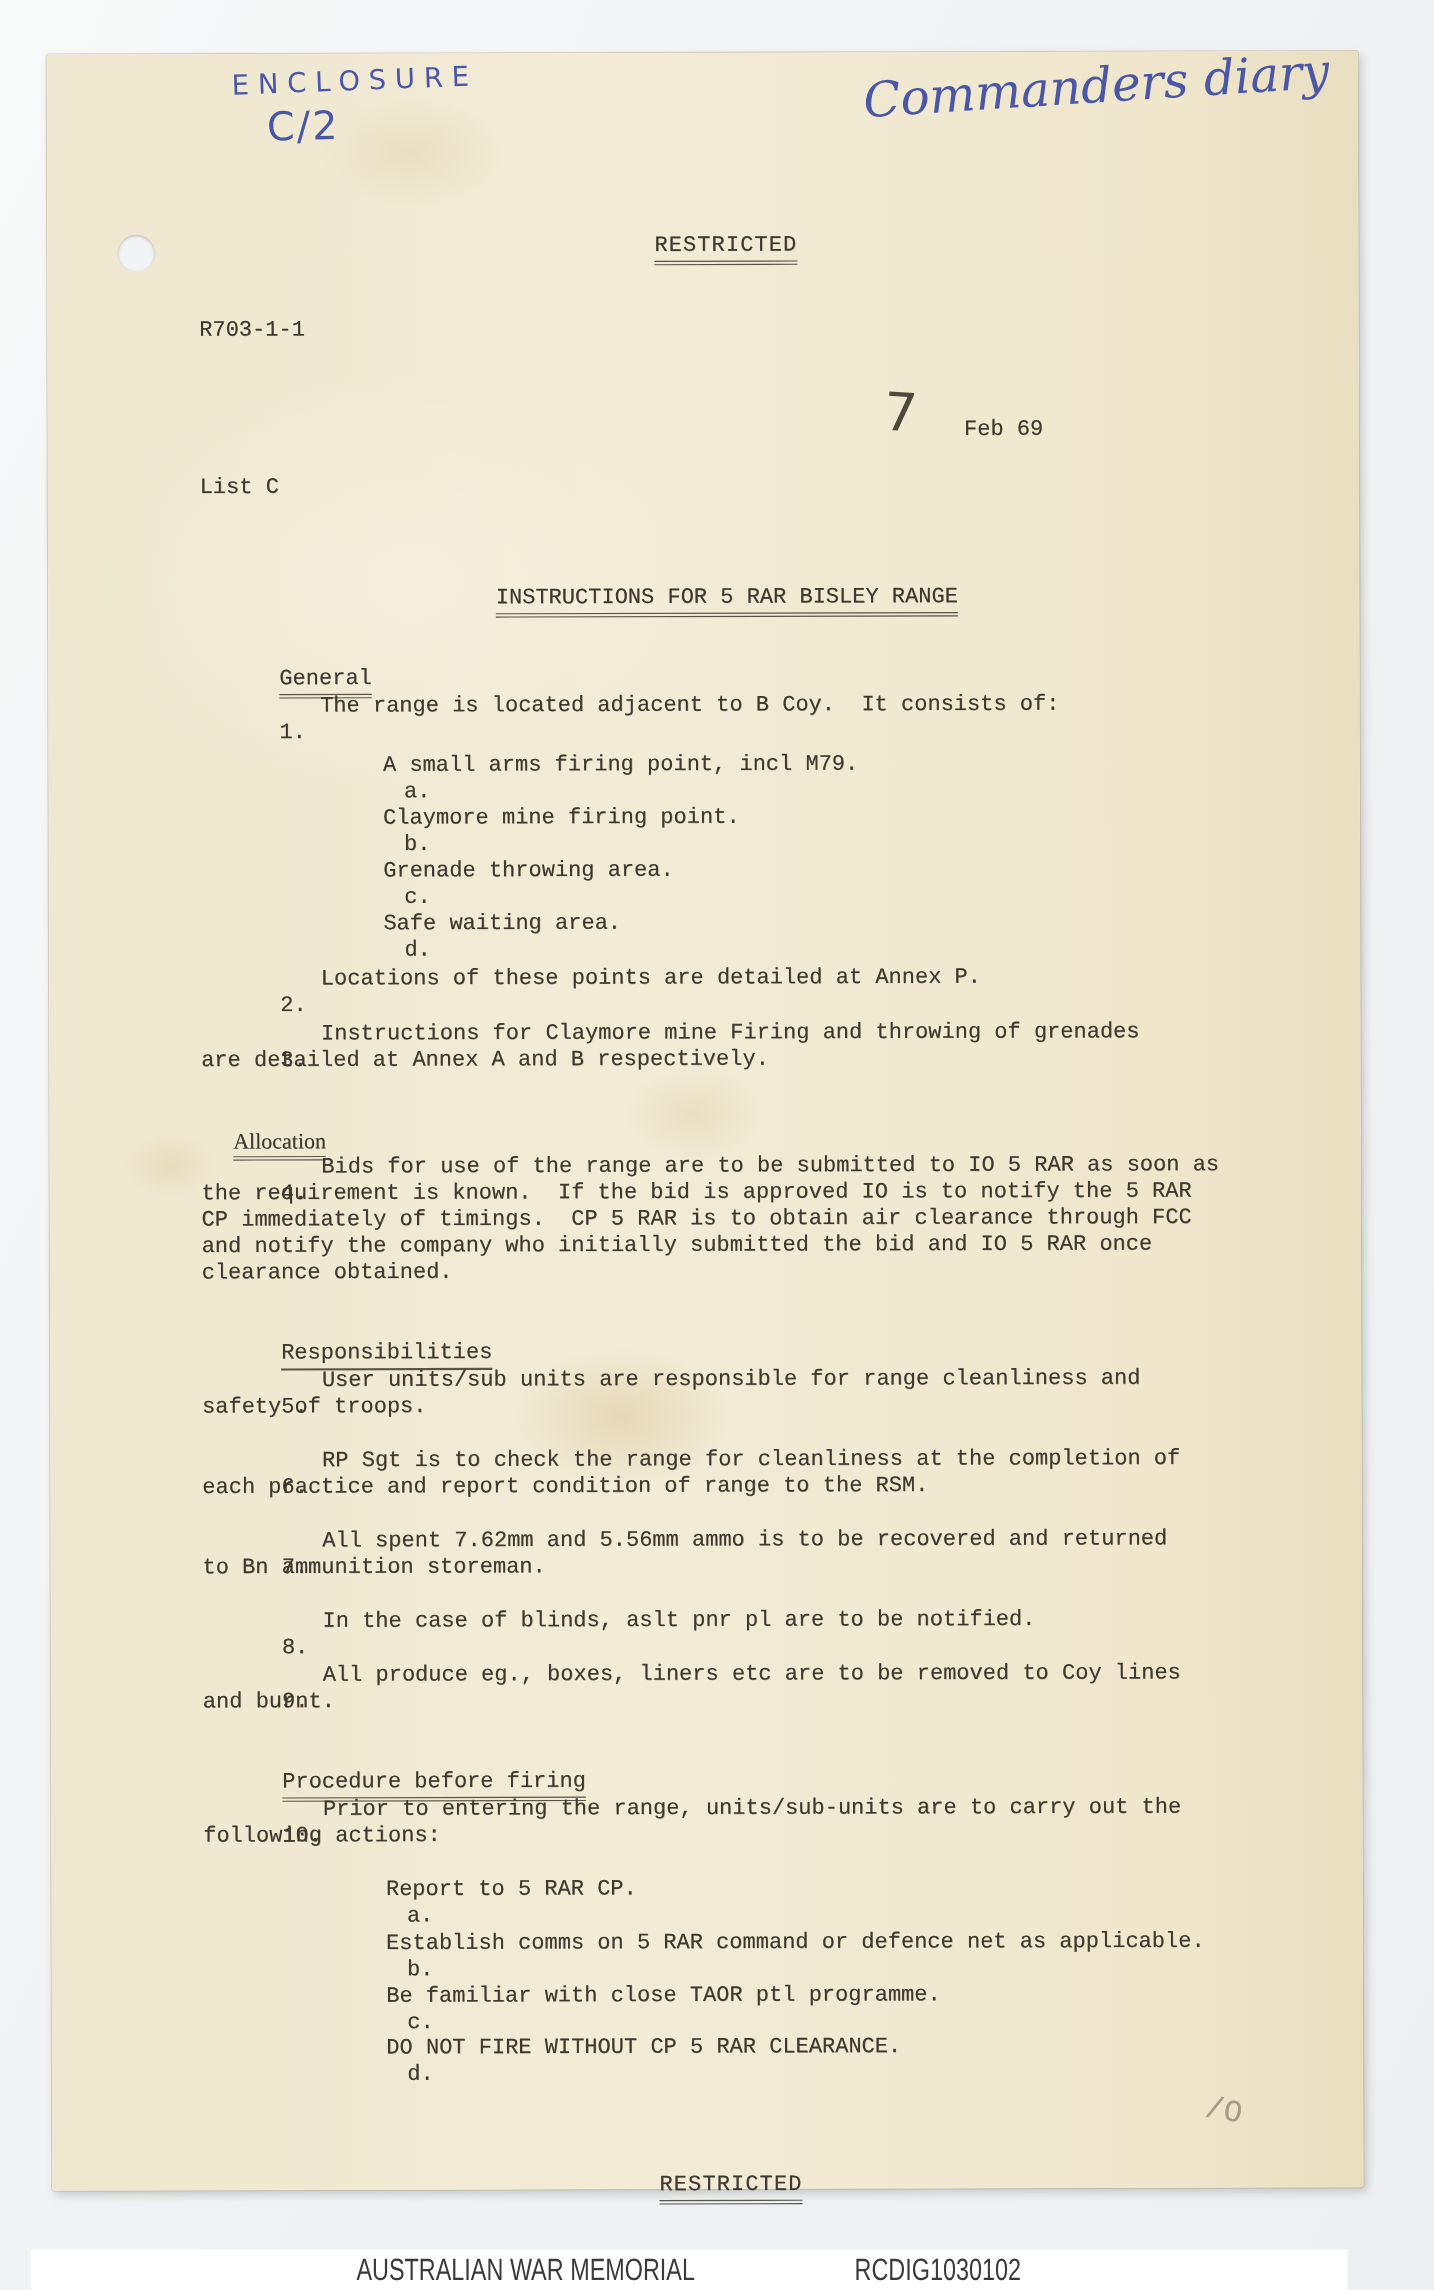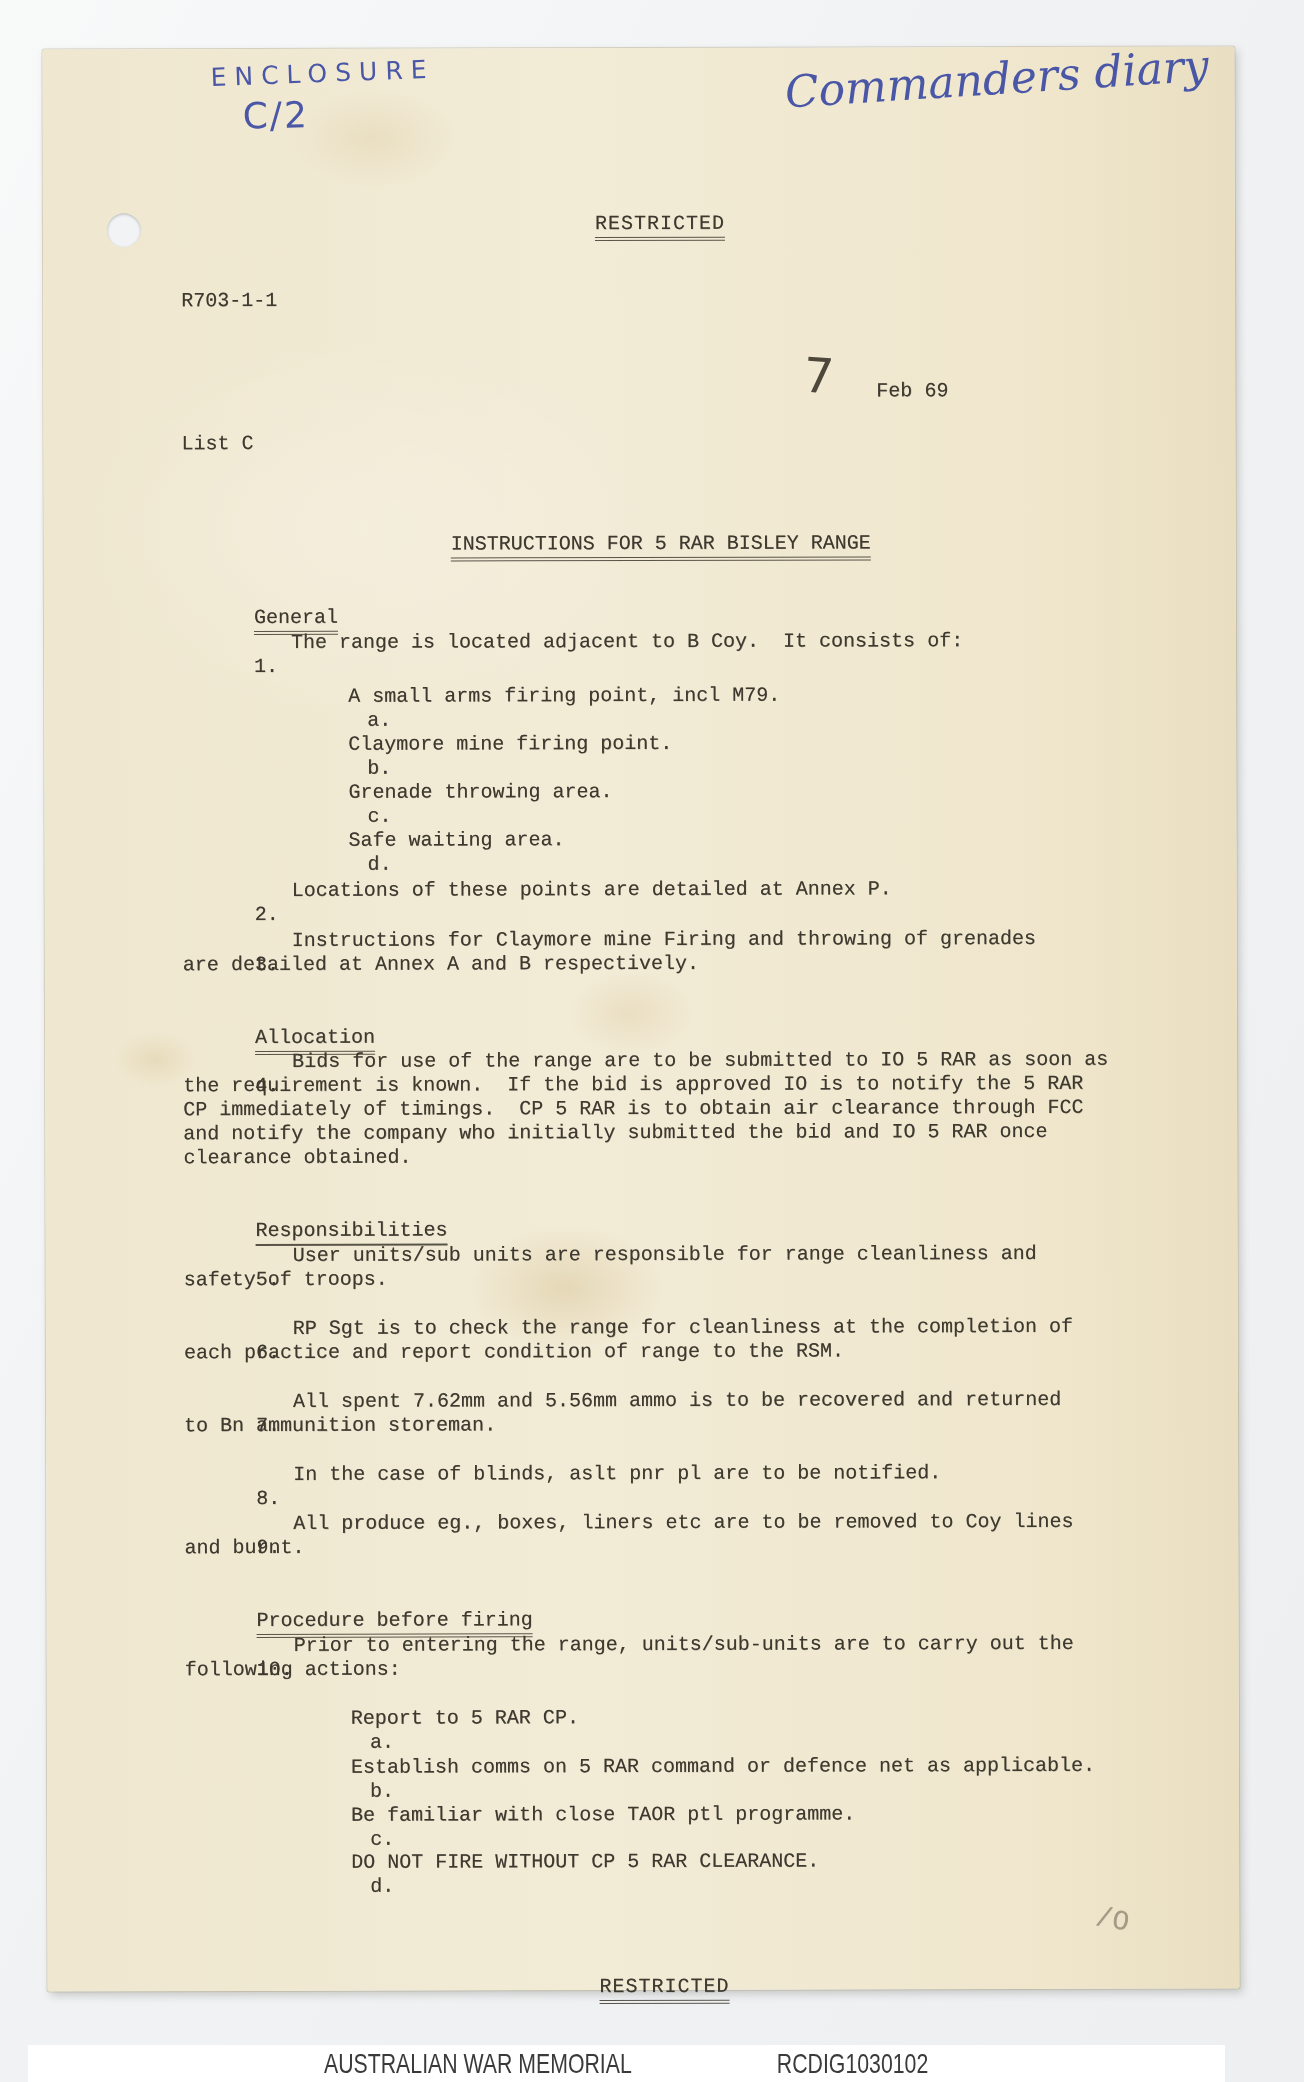--- a/index.html
+++ b/index.html
@@ -112,21 +112,21 @@
       <span>2.</span>
       <span class="numoff">Locations of these points are detailed at Annex P.</span>
     </div>
 
     <div class="abs typed" style="left:138px;top:880px;">
       <span>3.</span>
       <span class="numoff">Instructions for Claymore mine Firing and throwing of grenades</span>
     </div>
     <div class="abs typed" style="left:138px;top:904px;">are detailed at Annex A and B respectively.</div>
 
-    <div class="abs typed" style="left:138px;top:953px;">
+    <div class="abs typed" style="left:138px;top:953px;font-family:Liberation Serif, serif;">
       <span class="u-dbl">Allocation</span>
     </div>
 
     <div class="abs typed" style="left:138px;top:1001px;">
       <span>4.</span>
       <span class="numoff">Bids for use of the range are to be submitted to IO 5 RAR as soon as</span>
     </div>
     <div class="abs typed" style="left:138px;top:1025px;">the requirement is known.  If the bid is approved IO is to notify the 5 RAR</div>
     <div class="abs typed" style="left:138px;top:1049px;">CP immediately of timings.  CP 5 RAR is to obtain air clearance through FCC</div>
     <div class="abs typed" style="left:138px;top:1073px;">and notify the company who initially submitted the bid and IO 5 RAR once</div>

